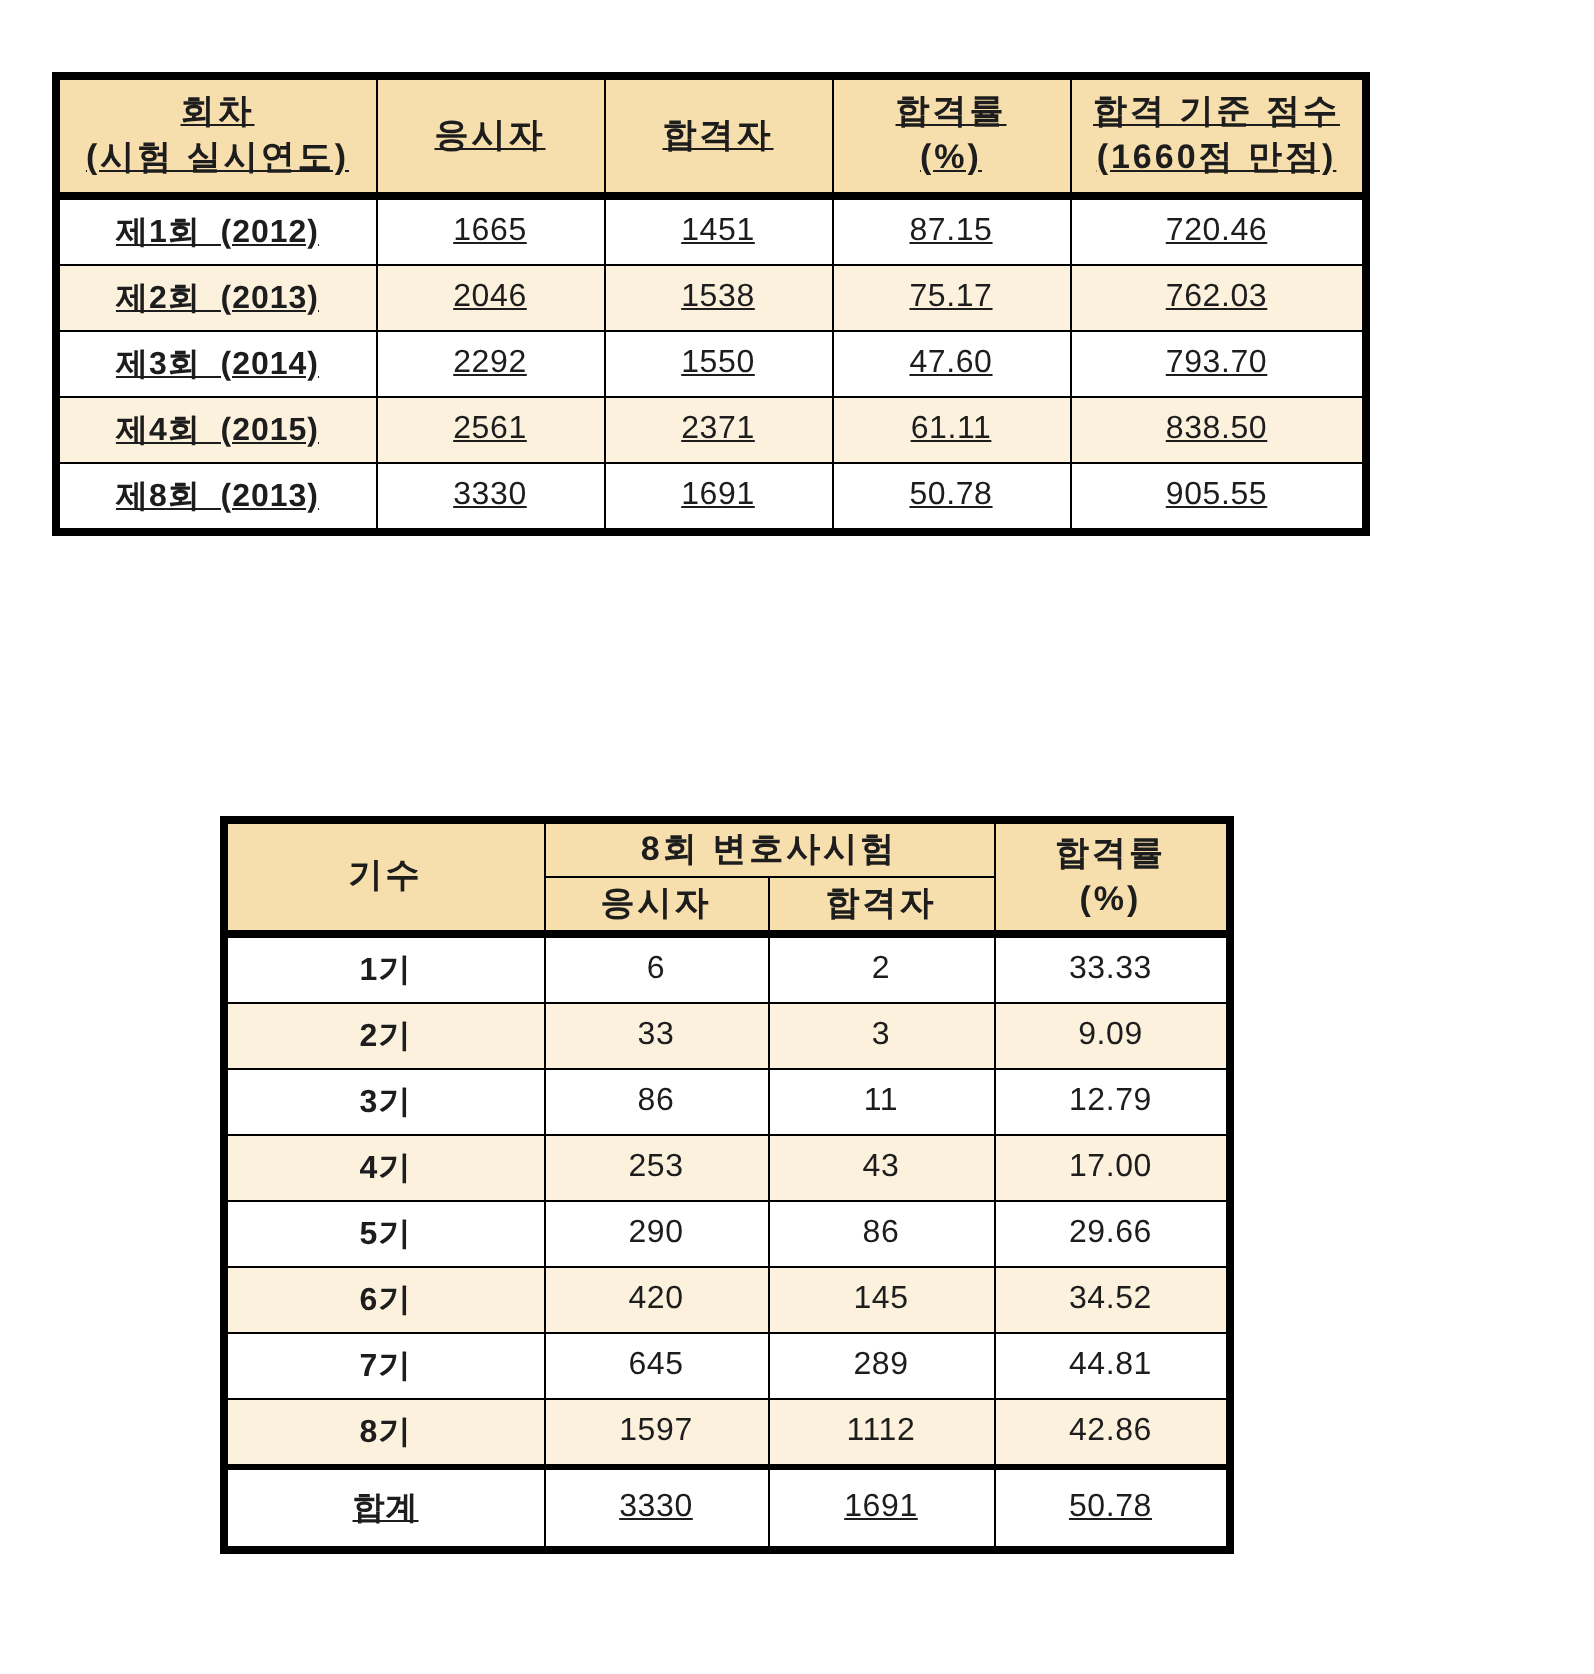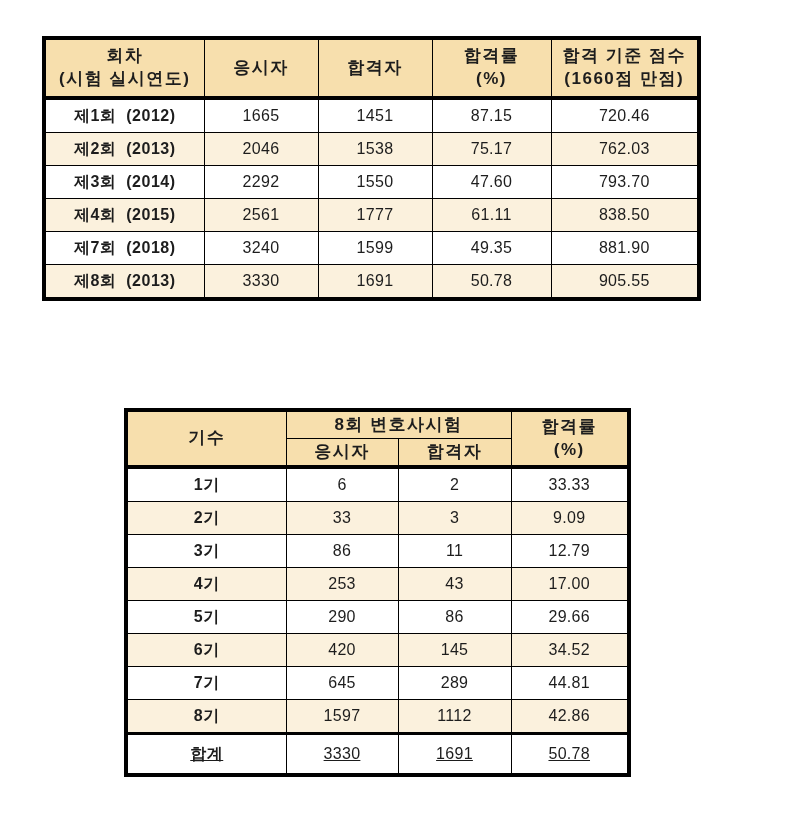--- a/index.html
+++ b/index.html
@@ -29,32 +29,32 @@
   .tbl thead th {
     background: #f7dfad;
     font-weight: bold;
     font-size: 17px;
     letter-spacing: 1.5px;
     line-height: 1.35;
     white-space: pre-line;
   }
   .hd-sep { border-bottom: 4px solid #000000 !important; }
 
-  #table1 { left: 42px; top: 36px; width: 655px; }
+  #table1 { left: 26px; top: 36px; width: 655px; text-decoration: underline; }
   #table1 thead th { height: 56px; }
   #table1 tbody td { height: 32px; font-size: 16px; }
   #table1 tbody tr:nth-child(even) td { background: #fbf1dd; }
   .label-col {
     font-weight: bold;
     font-size: 16.5px;
     letter-spacing: 0.5px;
     white-space: pre-wrap;
   }
 
-  #table2 { left: 124px; top: 408px; width: 503px; }
+  #table2 { left: 110px; top: 408px; width: 503px; }
   #table2 thead tr.hd-top th { height: 26px; }
   #table2 thead tr.hd-sub th { height: 26px; }
   #table2 tbody td { height: 32px; font-size: 16px; }
   #table2 tbody tr:nth-child(even) td { background: #fbf1dd; }
   #table2 .total-row td {
     border-top: 3.5px solid #000000;
     height: 38px;
     background: #ffffff !important;
     text-decoration: underline;
   }
@@ -101,30 +101,23 @@
     <tr>
       <td class="label-col">제3회  (2014)</td>
       <td class="num">2292</td>
       <td class="num">1550</td>
       <td class="num">47.60</td>
       <td class="num">793.70</td>
     </tr>
     <tr>
       <td class="label-col">제4회  (2015)</td>
       <td class="num">2561</td>
-      <td class="num">1777</td>
+      <td class="num">2371</td>
       <td class="num">61.11</td>
       <td class="num">838.50</td>
-    </tr>
-    <tr>
-      <td class="label-col">제7회  (2018)</td>
-      <td class="num">3240</td>
-      <td class="num">1599</td>
-      <td class="num">49.35</td>
-      <td class="num">881.90</td>
     </tr>
     <tr>
       <td class="label-col">제8회  (2013)</td>
       <td class="num">3330</td>
       <td class="num">1691</td>
       <td class="num">50.78</td>
       <td class="num">905.55</td>
     </tr>
   </tbody>
 </table>

